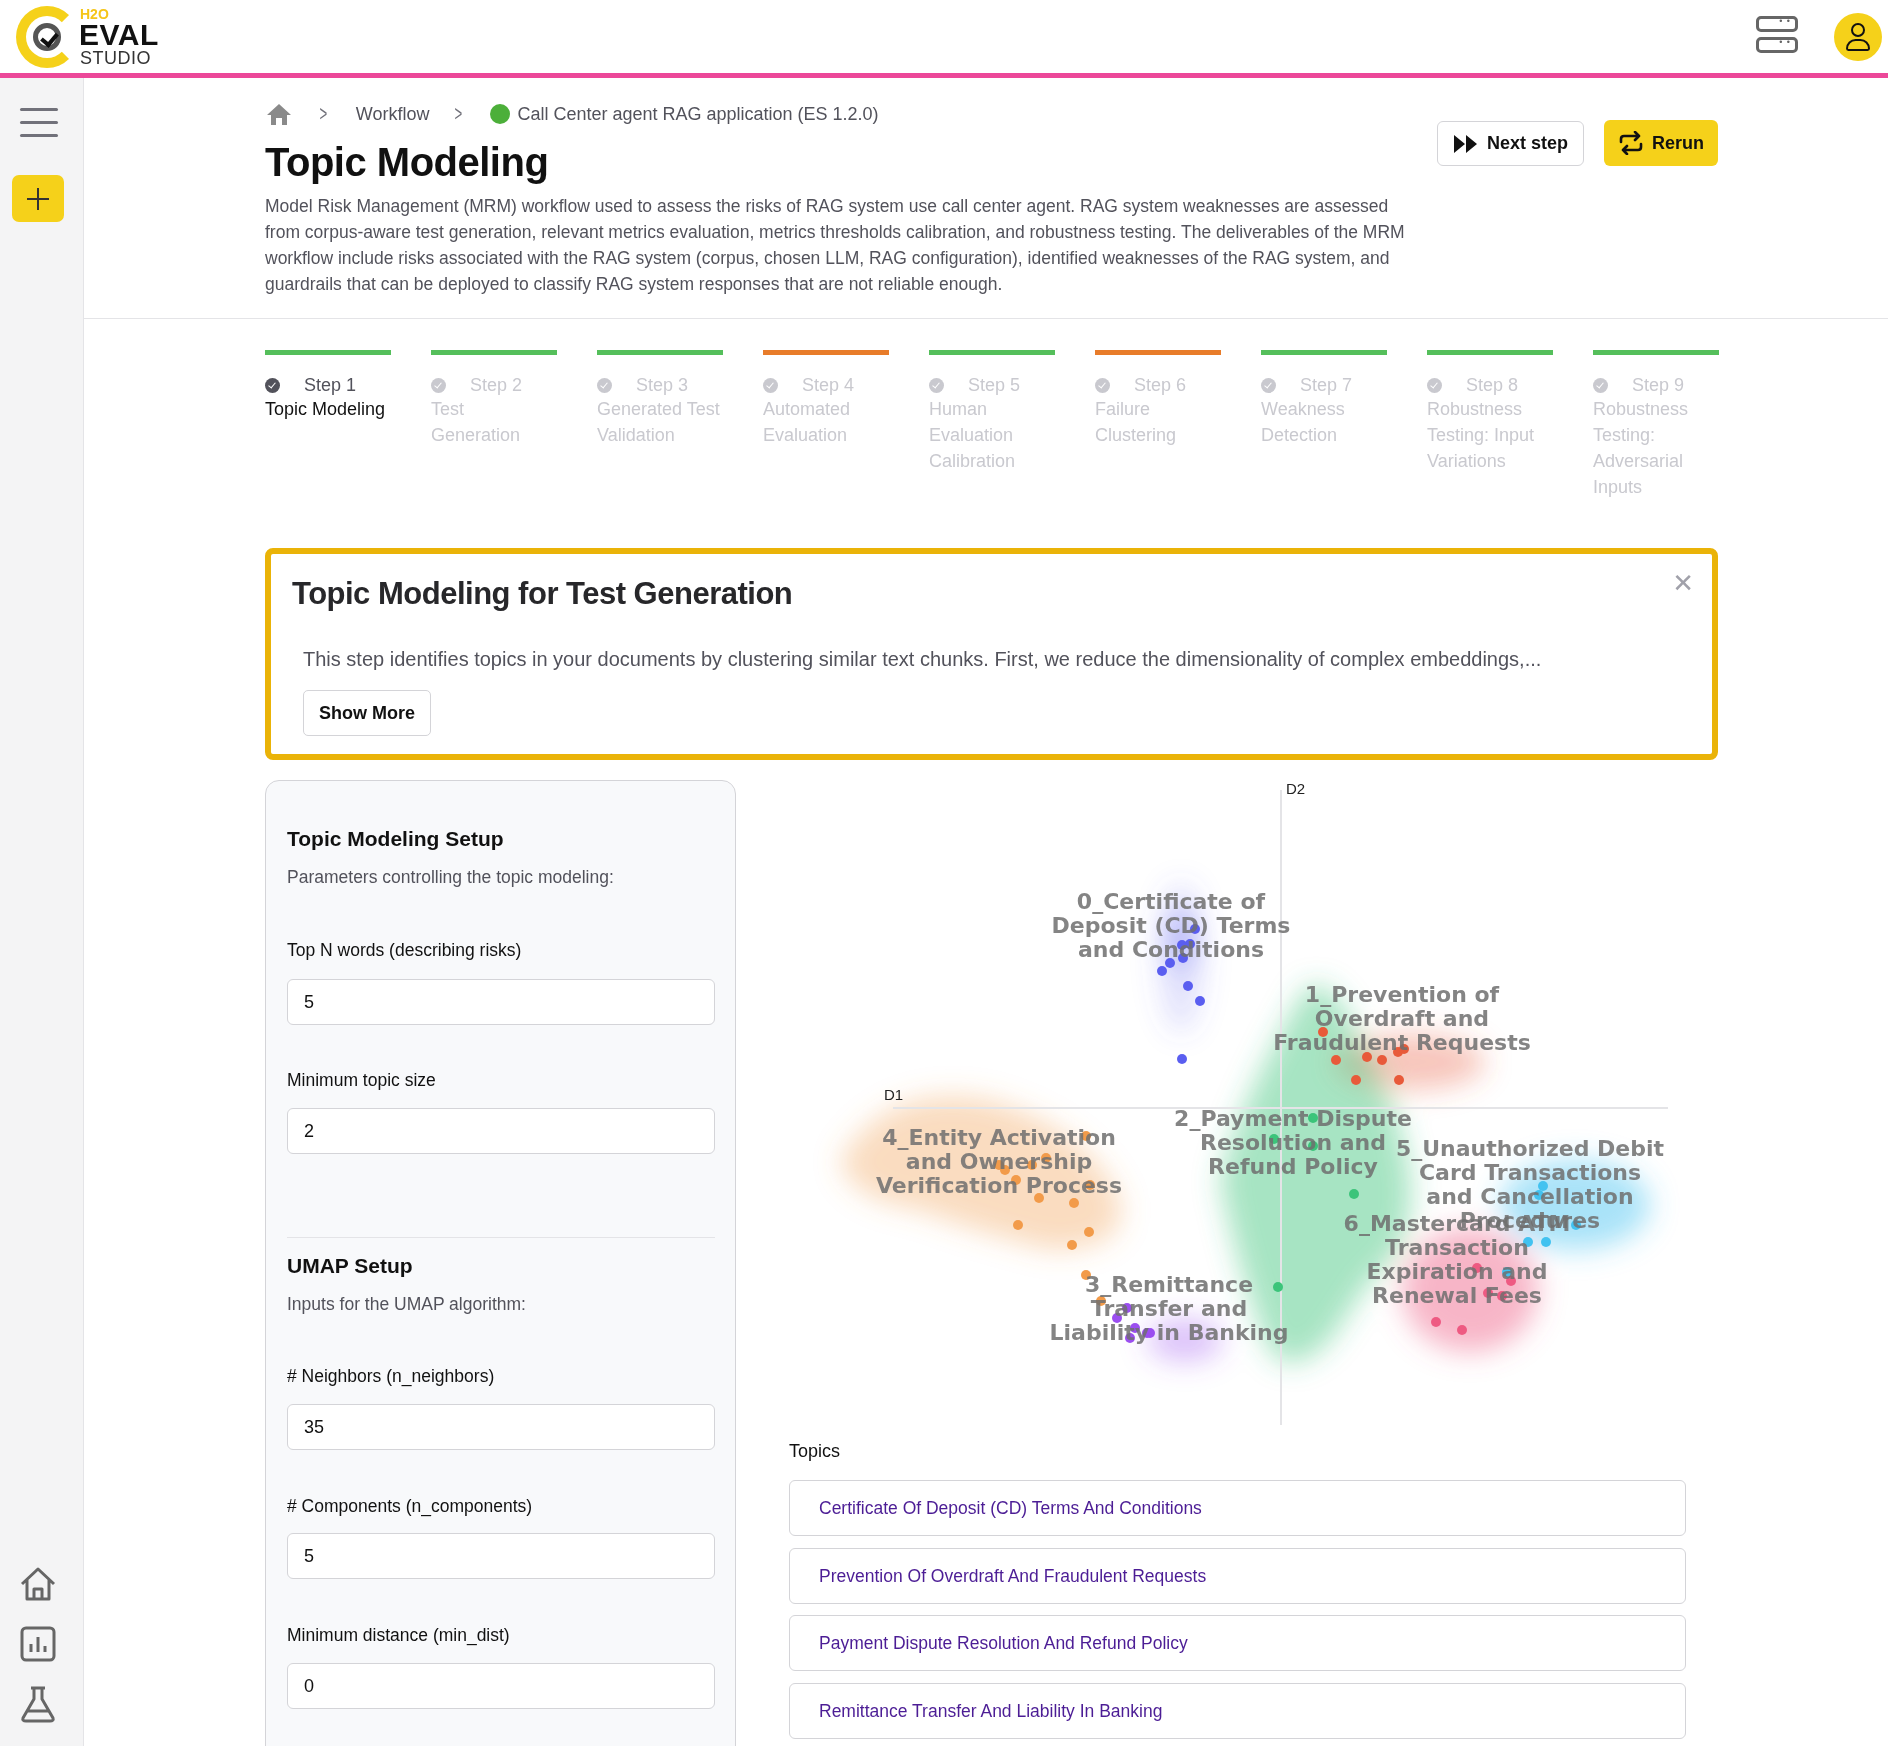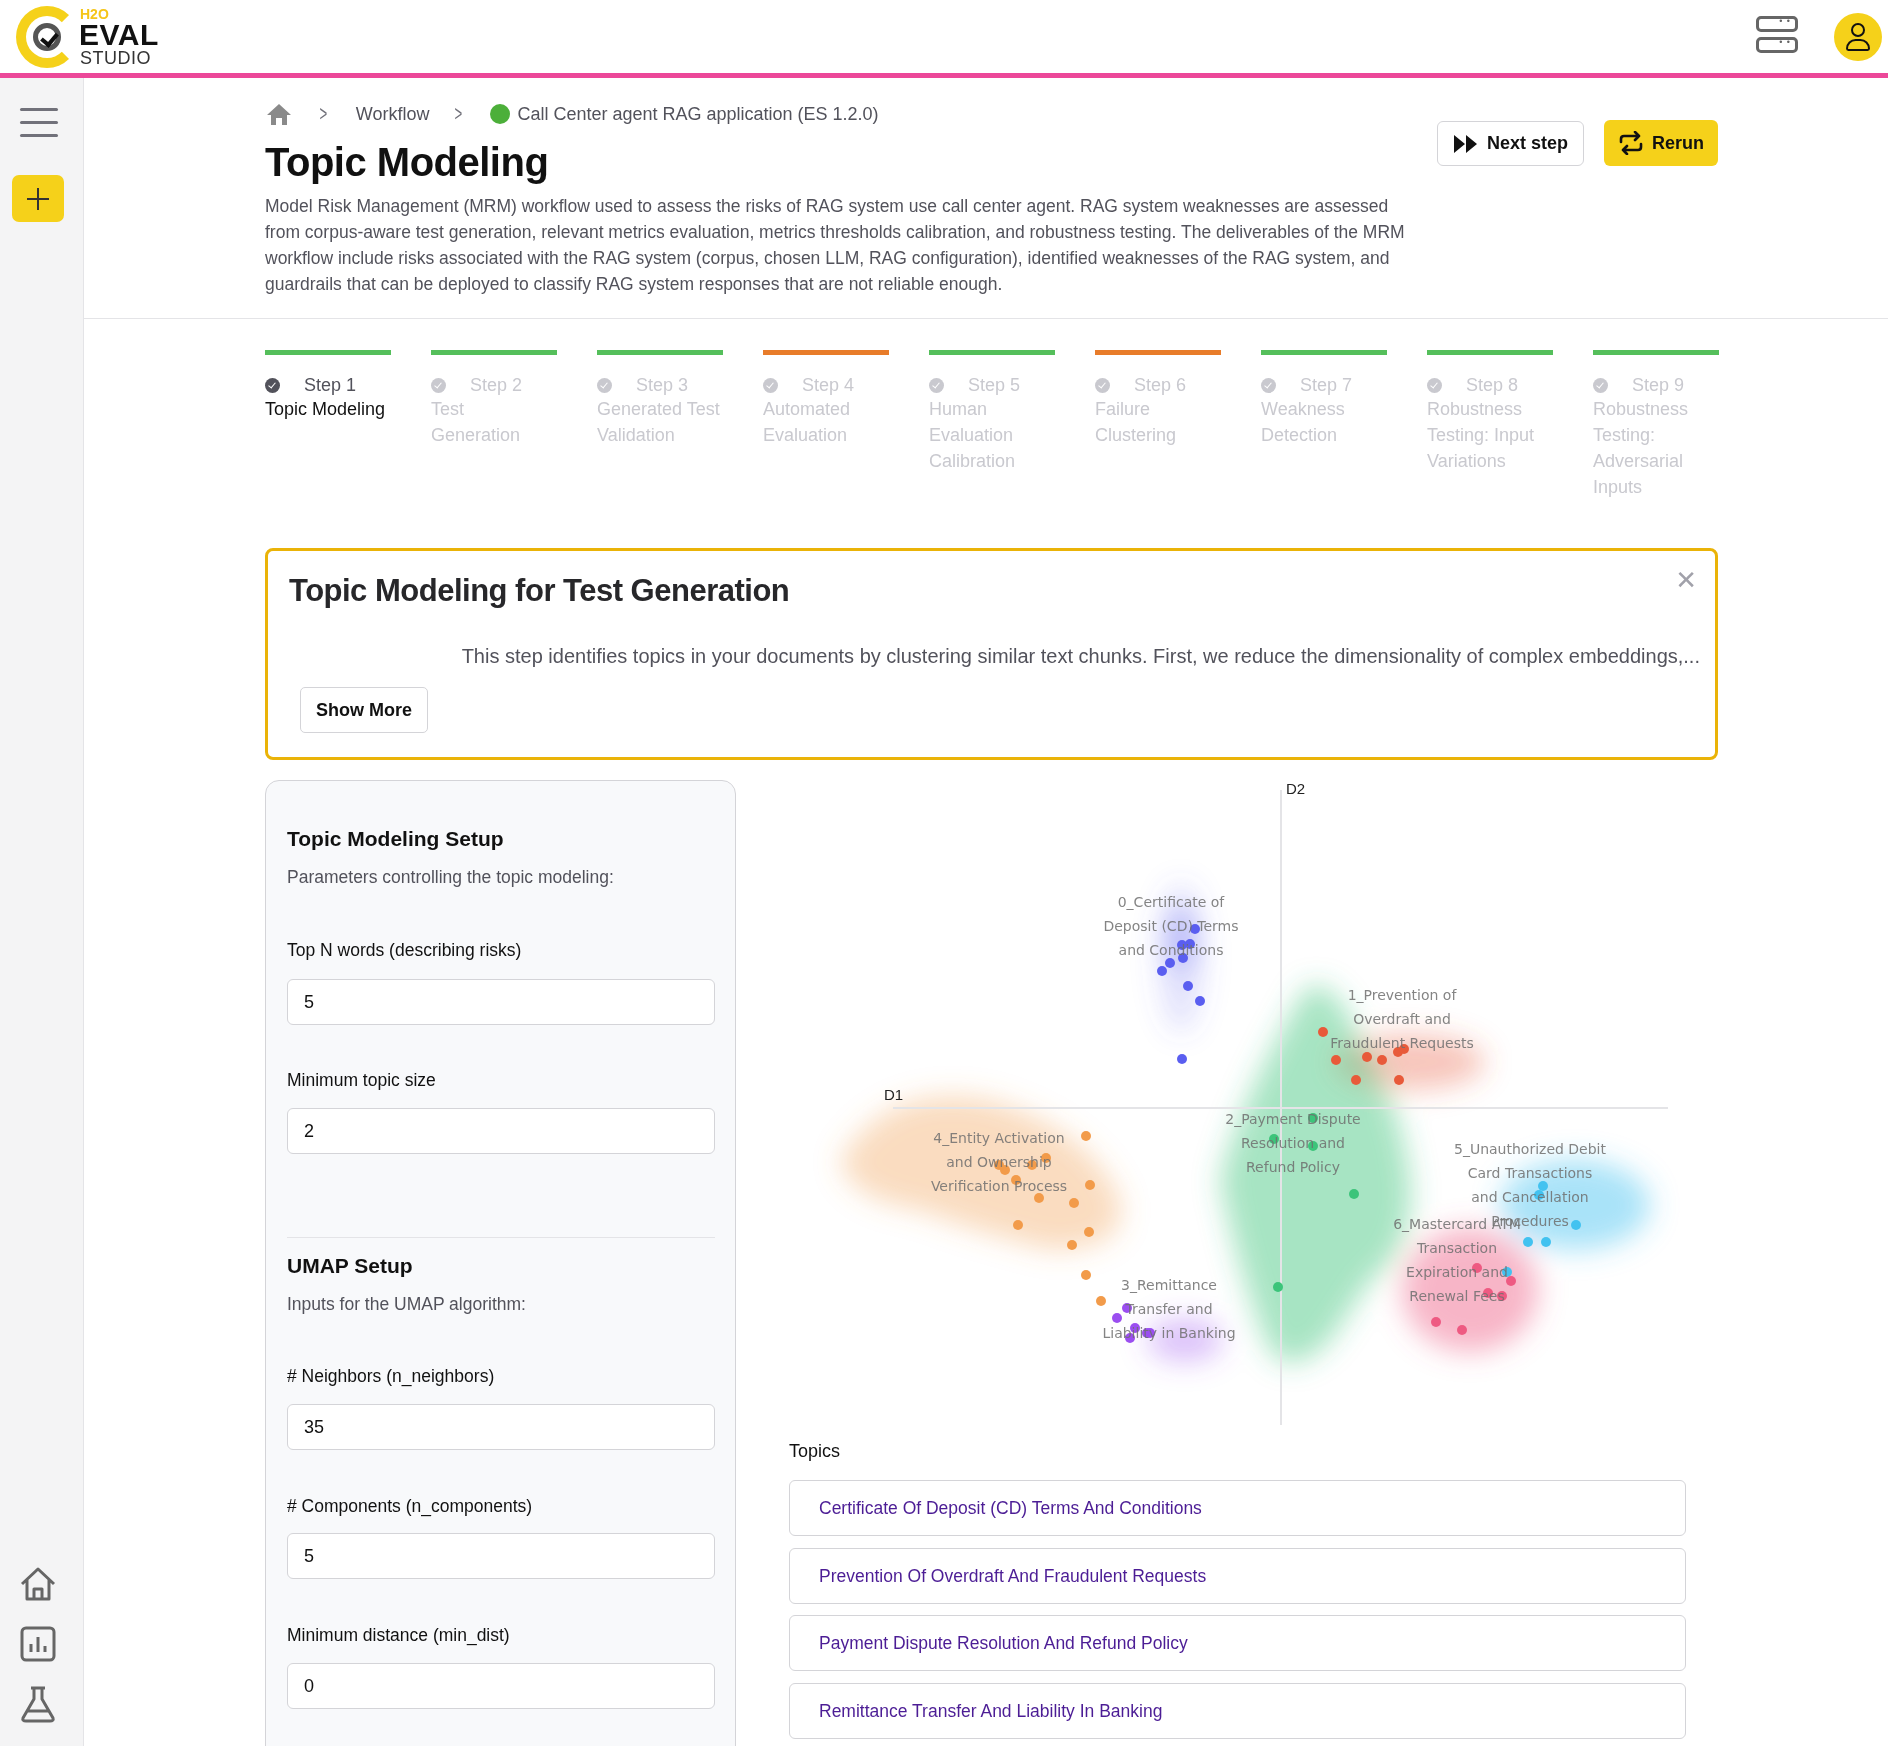--- a/index.html
+++ b/index.html
@@ -39,37 +39,37 @@
   .hdivider { position: absolute; left: 84px; top: 318px; width: 1804px; height: 1px; background: #e4e4e7; }
 
   .steps { position: absolute; left: 265px; top: 350px; width: 1455px; height: 160px; }
   .step { position: absolute; top: 0; width: 126px; cursor: pointer; }
   .step .bar { height: 5px; width: 126px; }
   .step .num { margin-top: 20px; font-size: 18px; display: flex; align-items: center; gap: 24px; }
   .step .ci { width: 15px; height: 15px; border-radius: 50%; display: inline-block; position: relative; }
   .step .ci:after { content: ""; position: absolute; left: 5px; top: 3px; width: 3px; height: 6px; border-right: 1.6px solid #fff; border-bottom: 1.6px solid #fff; transform: rotate(40deg); }
   .step .name { font-size: 18px; line-height: 26px; margin-top: 0; }
 
-  .info-card { position: absolute; left: 265px; top: 548px; width: 1453px; height: 212px; border: 3px solid #eab308; border-radius: 8px; background: #fff; text-align: right; }
+  .info-card { position: absolute; left: 265px; top: 548px; width: 1453px; height: 212px; border: 6px solid #eab308; border-radius: 8px; background: #fff; }
   .info-card .title { position: absolute; left: 21px; top: 22px; font-size: 31px; font-weight: bold; color: #27272a; letter-spacing: -0.5px; }
   .info-card .close { position: absolute; right: 18px; top: 14px; font-size: 26px; color: #a1a1aa; cursor: pointer; }
   .info-card .text { position: absolute; left: 32px; top: 94px; width: 1400px; font-size: 20px; color: #52525b; white-space: nowrap; overflow: hidden; }
   .info-card .more { position: absolute; left: 32px; top: 136px; width: 128px; height: 46px; border: 1px solid #d4d4d8; border-radius: 5px; font-size: 18px; font-weight: bold; display: flex; align-items: center; justify-content: center; cursor: pointer; background: #fff; }
 
   .setup-panel { position: absolute; left: 265px; top: 780px; width: 471px; height: 980px; background: #f8f9fb; border: 1px solid #d4d4d8; border-radius: 14px; }
   .setup-panel .h { position: absolute; left: 21px; font-size: 21px; font-weight: bold; color: #111; }
   .setup-panel .sub { position: absolute; left: 21px; font-size: 17.5px; color: #52525b; }
   .setup-panel .lbl { position: absolute; left: 21px; font-size: 17.5px; color: #111; }
   .setup-panel input { position: absolute; left: 21px; width: 428px; height: 46px; border: 1px solid #d4d4d8; border-radius: 6px; background: #fff; font-family: "Liberation Sans", sans-serif; font-size: 18px; padding-left: 16px; color: #111; }
   .setup-panel .sep { position: absolute; left: 21px; top: 456px; width: 428px; height: 1px; background: #e4e4e7; }
 
   .chart { position: absolute; left: 770px; top: 780px; width: 920px; height: 660px; }
   .chart svg { position: absolute; left: 0; top: 0; }
   .axis-label { position: absolute; font-size: 15px; color: #222; }
-  .topic-label { position: absolute; font-family: "DejaVu Sans", sans-serif; font-weight: normal; font-size: 14px; color: rgba(110,110,110,0.85); text-align: center; line-height: 24px; white-space: pre; transform: translateX(-50%); }
+  .topic-label { position: absolute; font-family: "DejaVu Sans", sans-serif; font-weight: bold; font-size: 22px; color: rgba(110,110,110,0.85); text-align: center; line-height: 24px; white-space: pre; transform: translateX(-50%); }
 
   .topics-title { position: absolute; left: 789px; top: 1441px; font-size: 18px; color: #111; }
   .topic-row { position: absolute; left: 789px; width: 897px; height: 56px; border: 1px solid #d4d4d8; border-radius: 6px; background: #fff; padding-left: 29px; display: flex; align-items: center; font-size: 17.5px; color: #4c1d95; cursor: pointer; }
 </style>
 </head>
 <body>
 
 <div class="topbar">
   <div class="logo">
     <div class="ring"></div>

